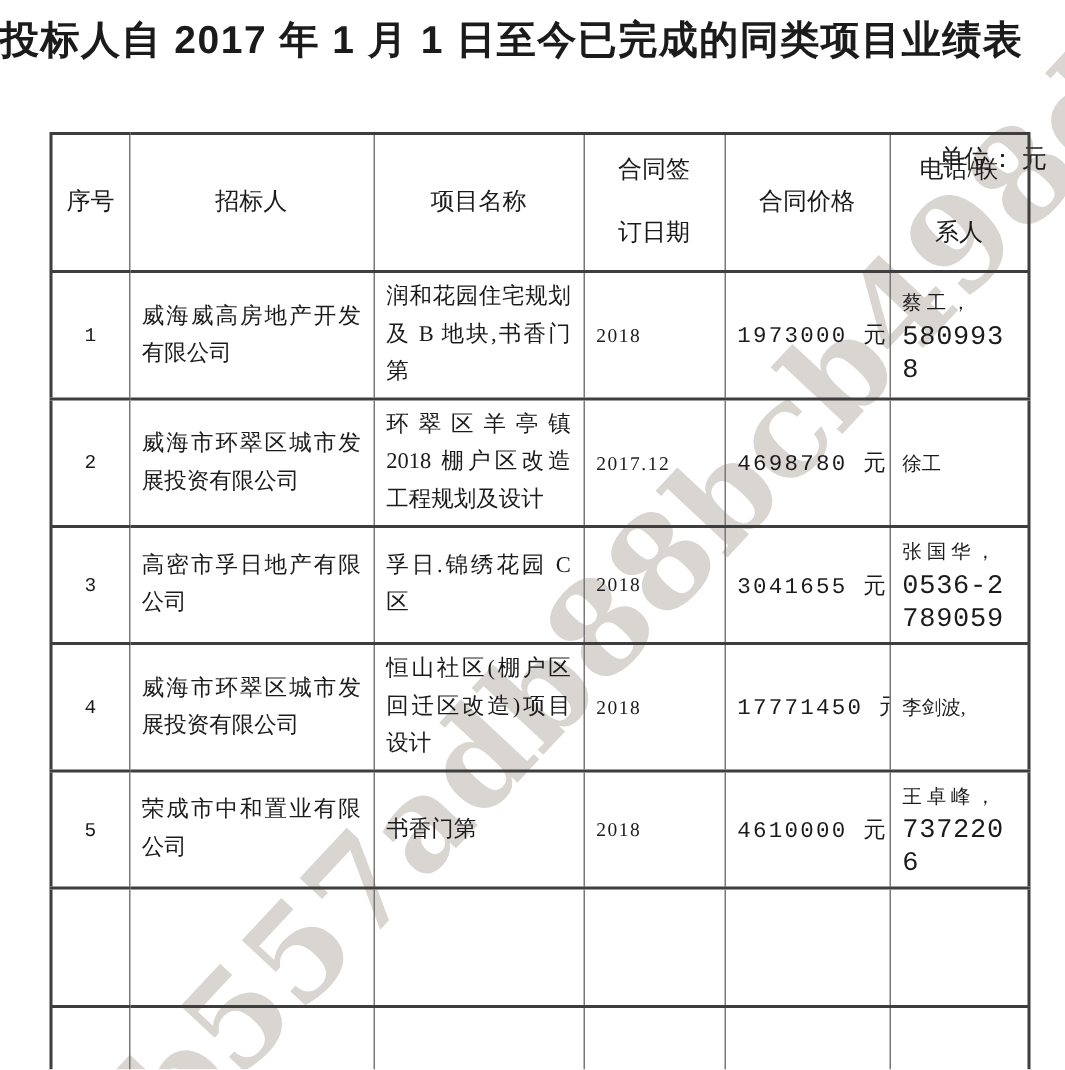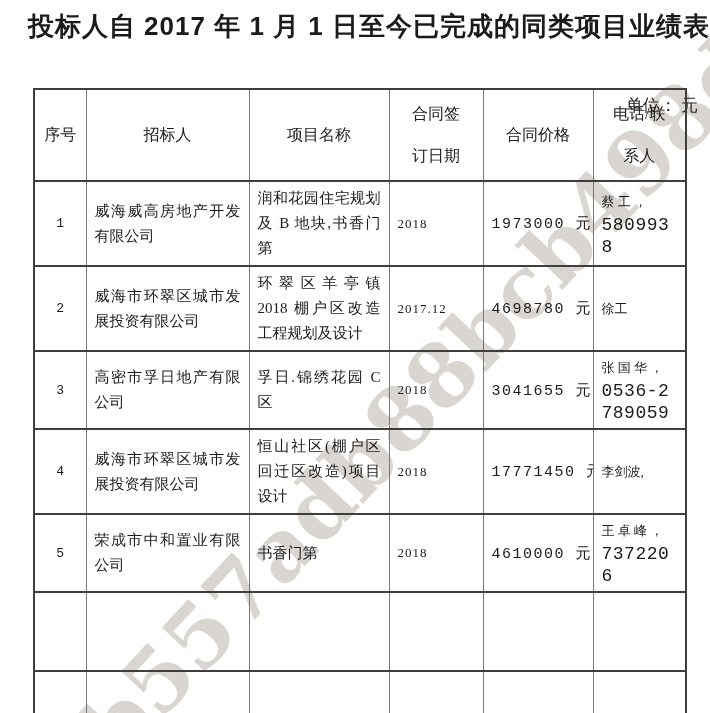--- a/index.html
+++ b/index.html
@@ -7,21 +7,21 @@
     position:relative;width:710px;height:713px;background:#ffffff;
     font-family:"Liberation Serif",serif;color:#1b1b1b;overflow:hidden;
   }
   .watermark{
     position:absolute;left:420px;top:398px;z-index:0;
     transform:translate(-50%,-50%) rotate(-47deg);
     font-family:"DejaVu Serif",serif;font-weight:bold;font-size:86px;
     color:#d9d5d1;white-space:nowrap;letter-spacing:0px;pointer-events:none;
   }
   .title{
-    position:absolute;top:9px;left:0;width:100%;margin:0;text-align:right;
+    position:absolute;top:9px;left:0;width:100%;margin:0;text-align:left;
     font-family:"Liberation Sans",sans-serif;font-weight:bold;font-size:26px;
     letter-spacing:1px;z-index:1;
   }
   .unit{
     position:absolute;top:58px;right:12px;font-size:17px;z-index:1;margin-top:36px;
   }
   table.perf{
     position:absolute;top:88px;left:33px;width:652px;z-index:1;
     border-collapse:collapse;table-layout:fixed;border:2px solid #3e3e3e;
     background:transparent;

